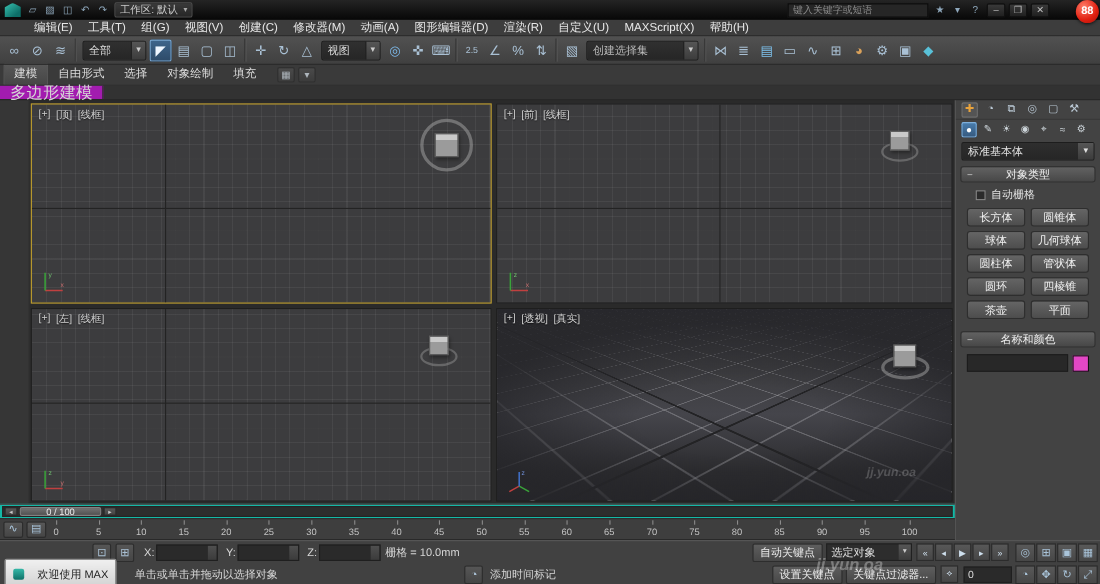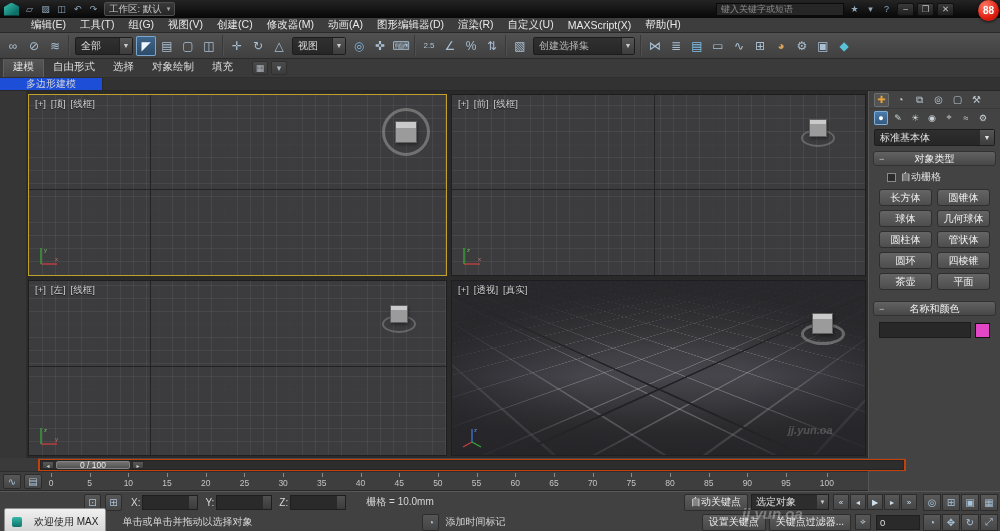--- a/index.html
+++ b/index.html
@@ -37,21 +37,21 @@
   .combo-sets{width:102px;color:#b9b9b9;}
 
   
   .ribbon{position:absolute;left:0;top:59px;width:100%;height:19px;background:#3a3a3a;border-bottom:1px solid #2f2f2f;display:flex;align-items:flex-end;padding-left:3px;z-index:15;}
   .rtabs{display:flex;align-items:flex-end;height:100%;}
   .rtab{padding:2px 9px 3px;font-size:10.5px;color:#dcdcdc;}
   .rtab.active{background:linear-gradient(#575757,#464646);border:1px solid #606060;border-bottom:none;border-radius:3px 3px 0 0;}
   .rextra{display:flex;align-items:center;gap:3px;margin-left:10px;padding-bottom:2px;}
   .ricon{width:16px;height:14px;display:flex;align-items:center;justify-content:center;color:#aeb6bd;font-size:9px;background:linear-gradient(#4a4a4a,#3c3c3c);border:1px solid #303030;border-radius:2px;}
   .ribbon2{position:absolute;left:0;top:78px;width:100%;height:13px;background:#323232;border-bottom:1px solid #272727;display:flex;align-items:stretch;z-index:15;}
-  .panel-tab{padding:0 26px;background:#1d4ed8;border-right:1px solid #2a2a2a;font-size:10px;color:#d5d5d5;display:flex;align-items:center;}
+  .panel-tab{padding:0 9px;background:#a21caf;border-right:1px solid #2a2a2a;font-size:15px;color:#d5d5d5;display:flex;align-items:center;}
 
   
   .viewport-area{position:absolute;left:0;top:91px;width:868px;height:367px;background:#2a2a2a;}
   .left-strip{position:absolute;left:0;top:0;width:27px;height:100%;background:#363636;border-right:1px solid #2e2e2e;}
   .vp{position:absolute;overflow:hidden;border:1px solid #1e1e1e;background:#3c3c3e;}
   .vp.active{border:1px solid #c2a02c;}
   .vp1{left:28px;top:3px;width:419px;height:182px;}
   .vp2{left:451px;top:3px;width:415px;height:182px;}
   .vp3{left:28px;top:189px;width:419px;height:176px;}
   .vp4{left:451px;top:189px;width:415px;height:176px;background:linear-gradient(180deg,#37373a 0%,#3c3c3f 30%,#45454b 55%,#2c2c2f 85%,#262629 100%);}
@@ -103,21 +103,21 @@
   .rollout-header .minus{position:absolute;left:5px;font-size:9px;color:#ccc;}
   .autogrid{display:flex;align-items:center;gap:5px;padding:4px 0 1px 14px;font-size:10px;color:#e0e0e0;}
   .checkbox{width:9px;height:9px;background:#2b2b2b;border:1px solid #8a8a8a;}
   .obj-grid{display:grid;grid-template-columns:1fr 1fr;gap:4px 5px;padding:4px 6px 6px;}
   .obj-btn{height:17px;display:flex;align-items:center;justify-content:center;background:linear-gradient(#656565,#4d4d4d);border:1px solid #2e2e2e;border-radius:3px;font-size:10px;color:#f2f2f2;}
   .name-row{display:flex;align-items:center;gap:4px;padding:6px 6px 0;}
   .name-input{flex:1;height:16px;background:#282828;border:1px solid #1c1c1c;color:#ddd;font-size:10px;padding:0 3px;min-width:0;}
   .color-swatch{width:15px;height:15px;border:1px solid #111;flex:none;}
 
   
-  .timeslider{position:absolute;left:0;top:458px;width:868px;height:13px;background:#c2410c;border-top:1px solid #484848;display:flex;align-items:flex-start;padding:1px 2px;z-index:10;margin-left:38px;}
+  .timeslider{position:absolute;left:0;top:458px;width:868px;height:13px;background:#14b8a6;border-top:1px solid #484848;display:flex;align-items:flex-start;padding:1px 2px;z-index:10;}
   .ts-track{flex:1;height:10px;background:#2d2d2d;border:1px solid #242424;display:flex;align-items:center;padding:0 1px;gap:2px;}
   .ts-btn{width:12px;height:8px;display:flex;align-items:center;justify-content:center;background:linear-gradient(#585858,#434343);border:1px solid #2a2a2a;color:#ccc;font-size:6px;flex:none;}
   .ts-handle{width:74px;height:8px;background:linear-gradient(#737373,#525252);border:1px solid #828282;border-radius:2px;display:flex;align-items:center;justify-content:center;font-size:8.5px;color:#ececec;flex:none;}
   .trackbar{position:absolute;left:0;top:471px;width:868px;height:20px;background:#3e3e3e;border-top:1px solid #2d2d2d;border-bottom:1px solid #292929;z-index:10;}
   .tb-btns{position:absolute;left:3px;top:2px;display:flex;gap:3px;}
   .tb-btn{width:18px;height:15px;display:flex;align-items:center;justify-content:center;background:linear-gradient(#585858,#454545);border:1px solid #2c2c2c;border-radius:2px;color:#a9c4da;font-size:10px;}
   .ticks{position:absolute;left:46px;right:34px;top:0;height:100%;display:flex;justify-content:space-between;}
   .tick{position:relative;min-width:10px;text-align:center;font-size:8.5px;color:#c4c4c4;padding-top:6px;}
   .tick::before{content:"";position:absolute;top:1px;left:50%;width:1px;height:4px;background:#8b8b8b;}
 
@@ -125,21 +125,21 @@
   .statusbar{position:absolute;left:0;top:491px;width:1000px;height:40px;background:#414141;border-top:1px solid #585858;z-index:10;font-size:10px;}
   .sb-row{position:absolute;left:0;width:100%;height:20px;display:flex;align-items:center;padding:0 2px;}
   .sb-row1{top:0;}
   .sb-row2{top:20px;}
   .sb-spacer{width:82px;flex:none;}
   .status-box{width:200px;height:16px;background:#2e2e2e;border:1px solid #242424;display:flex;align-items:center;padding:0 5px;color:#dcdcdc;margin-right:4px;flex:none;}
   .sb-icon{width:17px;height:17px;display:flex;align-items:center;justify-content:center;background:linear-gradient(#565656,#454545);border:1px solid #2d2d2d;border-radius:2px;color:#a9c0d4;font-size:10px;margin-right:2px;flex:none;}
   .coord-label{color:#d8d8d8;margin:0 2px 0 7px;}
   .coord-field{width:56px;height:15px;border:1px solid #1f1f1f;color:#ddd;font-size:9.5px;padding:0 10px 0 3px;
     background-color:#2a2a2a;background-image:linear-gradient(#505050,#3b3b3b);background-size:8px 100%;background-position:right;background-repeat:no-repeat;}
-  .grid-text{margin-left:20px;color:#d5d5d5;white-space:nowrap;text-align:center;}
+  .grid-text{margin-left:4px;color:#d5d5d5;white-space:nowrap;text-align:center;}
   .sb-btn{height:17px;display:flex;align-items:center;justify-content:center;padding:0 6px;background:linear-gradient(#5e5e5e,#484848);border:1px solid #2d2d2d;border-radius:2px;color:#ececec;margin-right:3px;white-space:nowrap;flex:none;}
   .sel-combo{width:78px;height:16px;display:flex;align-items:center;background:#2d2d2d;border:1px solid #202020;color:#e0e0e0;padding-left:4px;margin-right:3px;flex:none;}
   .sel-combo .combo-arrow{width:11px;height:14px;margin-left:auto;background:linear-gradient(#565656,#3c3c3c);display:flex;align-items:center;justify-content:center;font-size:6px;color:#ccc;}
   .transports{display:flex;align-items:center;margin-right:3px;}
   .trans-btn{width:16px;height:16px;display:flex;align-items:center;justify-content:center;background:linear-gradient(#585858,#464646);border:1px solid #2c2c2c;color:#cfe0ee;font-size:8px;margin-left:1px;}
   .navgrid{display:flex;align-items:center;margin-left:2px;}
   .nav-btn{width:18px;height:17px;display:flex;align-items:center;justify-content:center;background:linear-gradient(#595959,#474747);border:1px solid #2c2c2c;color:#a9c4da;font-size:10px;margin-left:1px;}
   .frame-field{width:44px;height:15px;background:#2a2a2a;border:1px solid #1f1f1f;color:#ddd;font-size:9.5px;padding:0 3px;margin-left:2px;}
   .welcome-btn{height:29px;display:flex;align-items:center;gap:12px;padding:0 7px;background:linear-gradient(#f0f0f0,#cfcfcf);border:1px solid #8f8f8f;border-radius:2px;color:#222;margin:0 4px 0 2px;flex:none;}
   .welcome-icon{width:10px;height:10px;background:linear-gradient(#35b8a8,#0e7168);border-radius:2px;}

